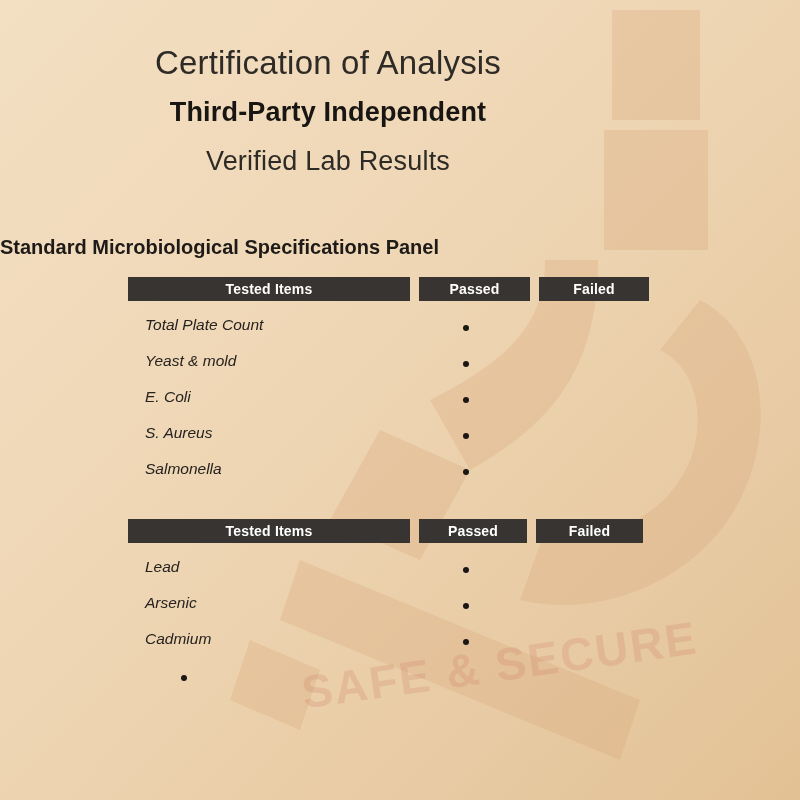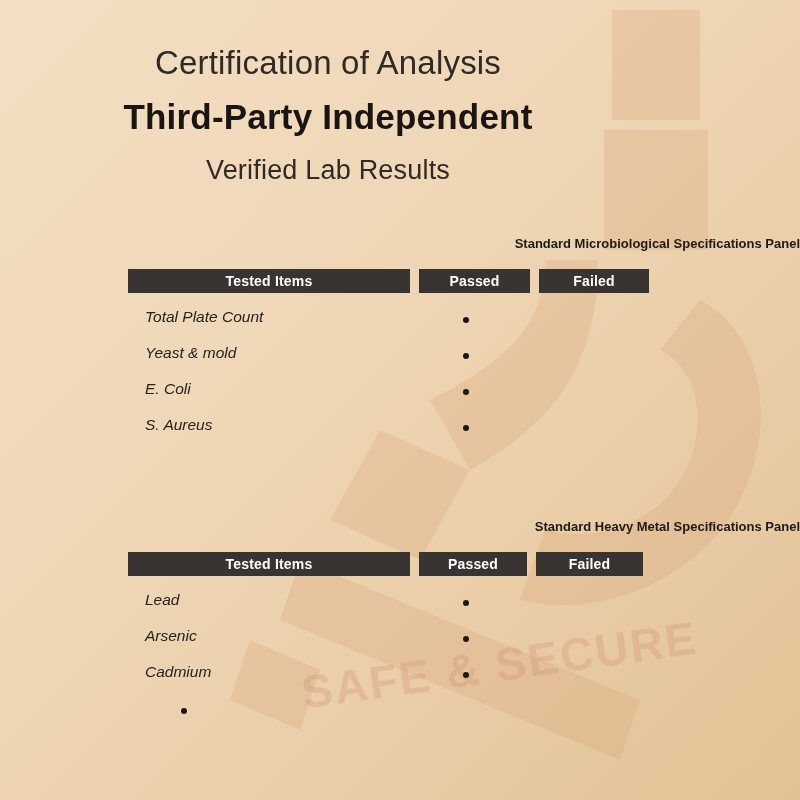--- a/index.html
+++ b/index.html
@@ -48,21 +48,21 @@
     width: 656px;
     text-align: center;
   }
   .title-1 {
     font-size: 33px;
     font-weight: 500;
     color: #2e2a26;
     letter-spacing: 0.2px;
   }
   .title-2 {
-    font-size: 35px;
+    font-size: 27px;
     font-weight: 700;
     color: #181512;
     margin-top: 15px;
     letter-spacing: 0.2px;
   }
   .title-3 {
     font-size: 27px;
     font-weight: 500;
     color: #2e2a26;
     margin-top: 18px;
@@ -72,22 +72,22 @@
   
   .panel {
     position: absolute;
     left: 0;
     width: 800px;
   }
   .panel-1 { top: 236px; }
   .panel-2 { top: 519px; }
 
   .panel-title {
-    text-align: right;
-    font-size: 13px;
+    text-align: left;
+    font-size: 20px;
     font-weight: 700;
     color: #1d1a17;
     margin-bottom: 18px;
   }
 
   .table {
     margin: 0 auto;
     width: 544px;
     position: relative;
   }
@@ -195,26 +195,30 @@
         <div class="row">
           <div class="cell-item">E. Coli</div>
           <div class="cell-mark"><span class="dot"></span></div>
           <div class="cell-mark cell-mark-blank"></div>
         </div>
         <div class="row">
           <div class="cell-item">S. Aureus</div>
           <div class="cell-mark"><span class="dot"></span></div>
           <div class="cell-mark cell-mark-blank"></div>
         </div>
+        <div class="row">
+          <div class="cell-item">Salmonella</div>
+          <div class="cell-mark"><span class="dot"></span></div>
+          <div class="cell-mark cell-mark-blank"></div>
+        </div>
       </div>
     </div>
   </div>
 
   <div class="panel panel-2">
-    <div class="panel-title">Standard Heavy Metal Specifications Panel</div>
     <div class="table">
       <div class="head-row">
         <div class="th th-items">Tested Items</div>
         <div class="th th-passed">Passed</div>
         <div class="th th-failed">Failed</div>
       </div>
       <div class="rows">
         <div class="row">
           <div class="cell-item">Lead</div>
           <div class="cell-mark"><span class="dot"></span></div>

